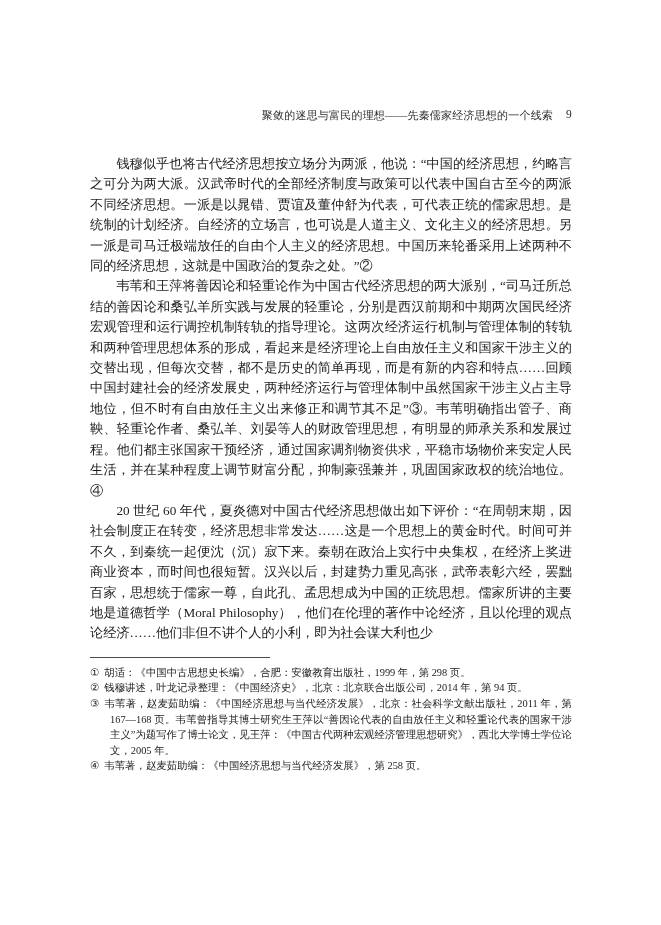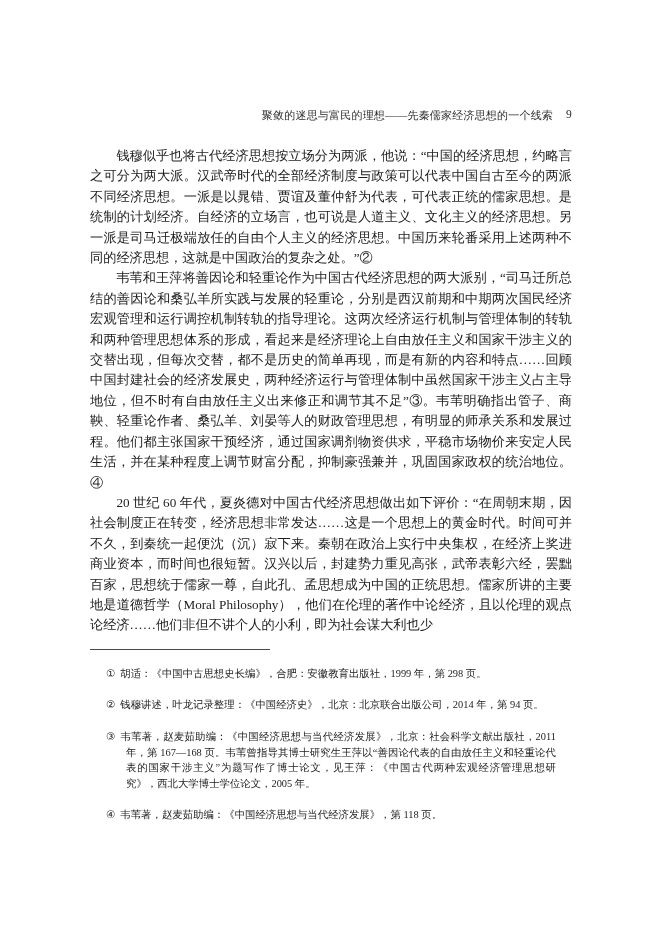--- a/index.html
+++ b/index.html
@@ -23,21 +23,21 @@
     top: 108px;
     width: 482px;
   }
   .running-header {
     display: flex;
     justify-content: flex-end;
     align-items: flex-start;
     font-size: 11px;
     letter-spacing: 0.2px;
     color: #2b2b2b;
-    margin-bottom: 23px;
+    margin-bottom: 31px;
     white-space: nowrap;
   }
   .running-header .header-page {
     margin-left: 13px;
     font-size: 11.5px;
   }
   .body-text {
     font-size: 13.2px;
     line-height: 20.4px;
     text-align: justify;
@@ -58,21 +58,21 @@
   .fn-rule {
     width: 180px;
     height: 0;
     border-top: 1px solid #4a4a4a;
     margin-bottom: 7px;
   }
   .fn {
     padding-left: 20px;
     text-indent: -20px;
     text-align: justify;
-    margin: 16px;
+    margin: 0;
   }
   .fn-marker {
     margin-right: 5px;
   }
 </style>
 </head>
 <body>
 
 <div class="page">
   <div class="content">
@@ -97,18 +97,18 @@
 
       <p class="fn">
         <span class="fn-marker">②</span><span>钱穆讲述，叶龙记录整理：《中国经济史》，北京：北京联合出版公司，2014 年，第 94 页。</span>
       </p>
 
       <p class="fn">
         <span class="fn-marker">③</span><span>韦苇著，赵麦茹助编：《中国经济思想与当代经济发展》，北京：社会科学文献出版社，2011 年，第 167—168 页。韦苇曾指导其博士研究生王萍以“善因论代表的自由放任主义和轻重论代表的国家干涉主义”为题写作了博士论文，见王萍：《中国古代两种宏观经济管理思想研究》，西北大学博士学位论文，2005 年。</span>
       </p>
 
       <p class="fn">
-        <span class="fn-marker">④</span><span>韦苇著，赵麦茹助编：《中国经济思想与当代经济发展》，第 118 页。</span>
+        <span class="fn-marker">④</span><span>韦苇著，赵麦茹助编：《中国经济思想与当代经济发展》，第 258 页。</span>
       </p>
     </div>
 
   </div>
 </div>
 
 </body></html>

